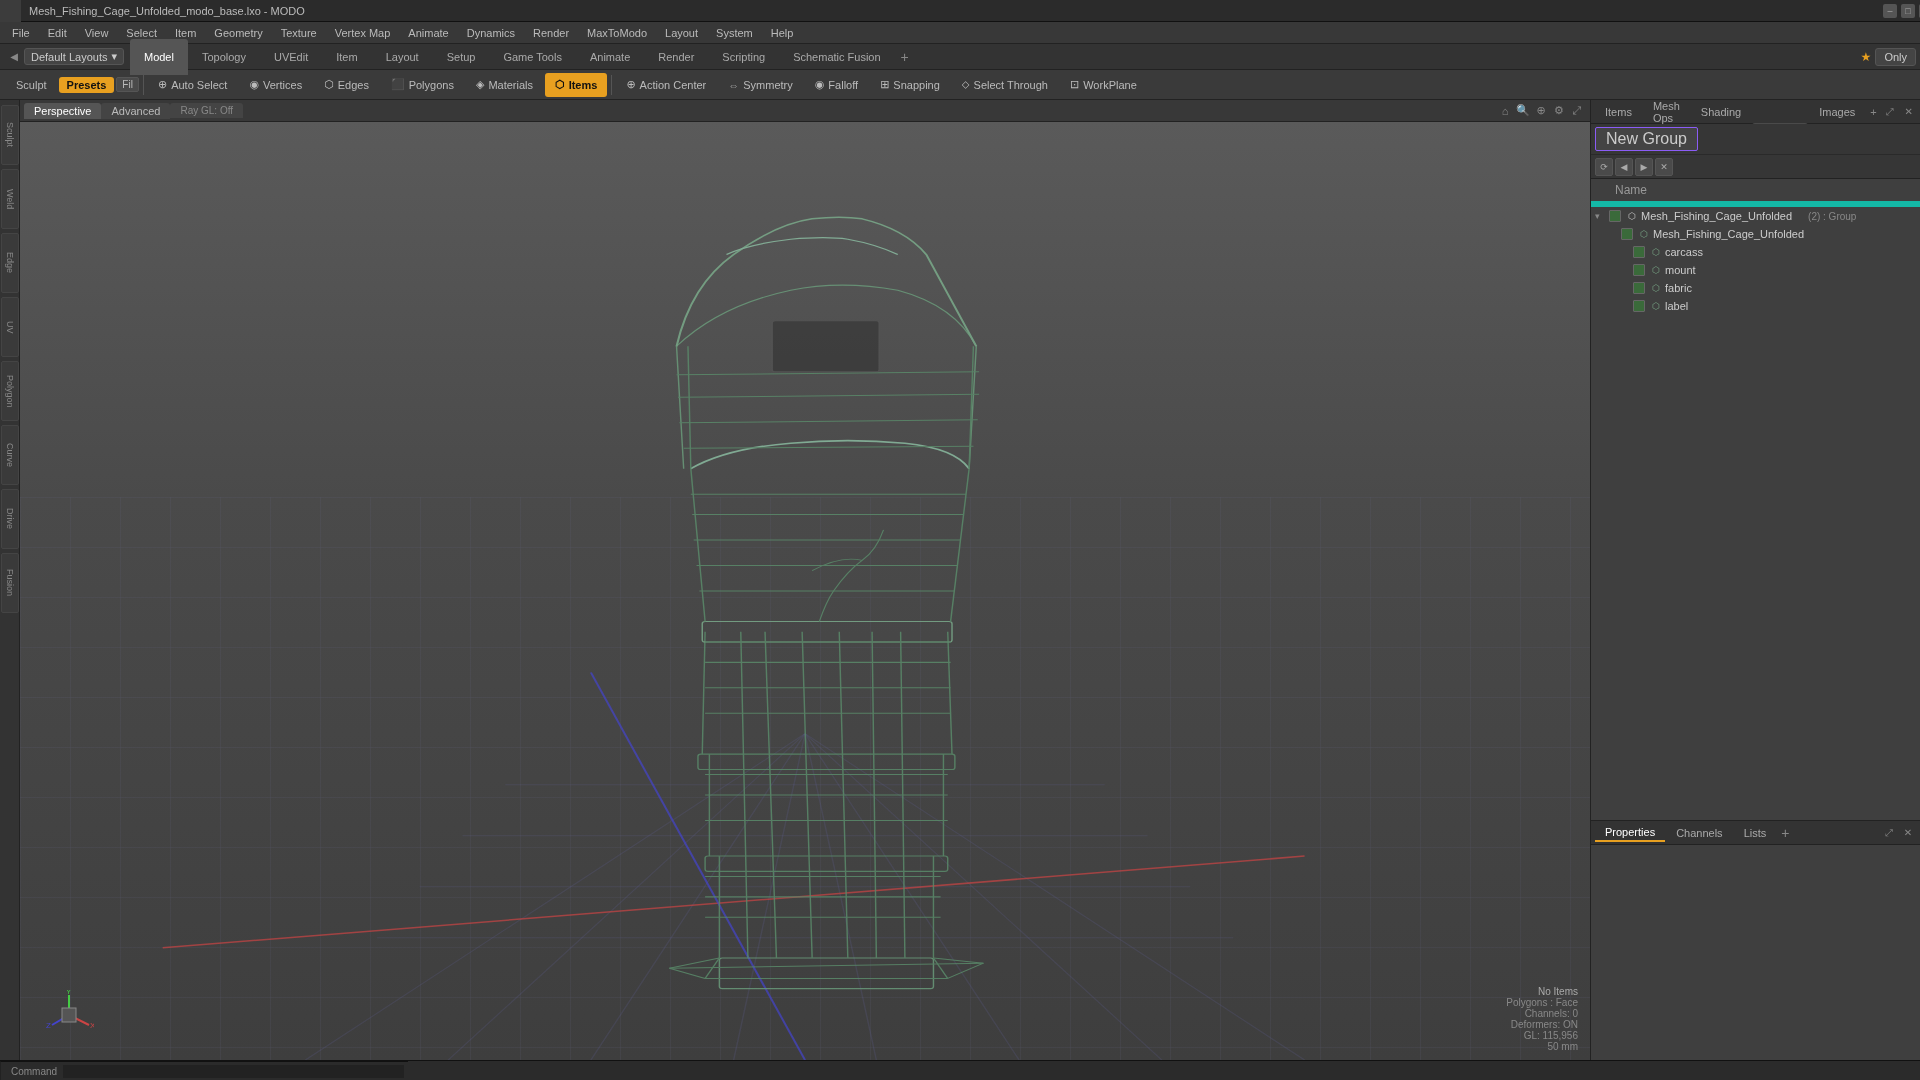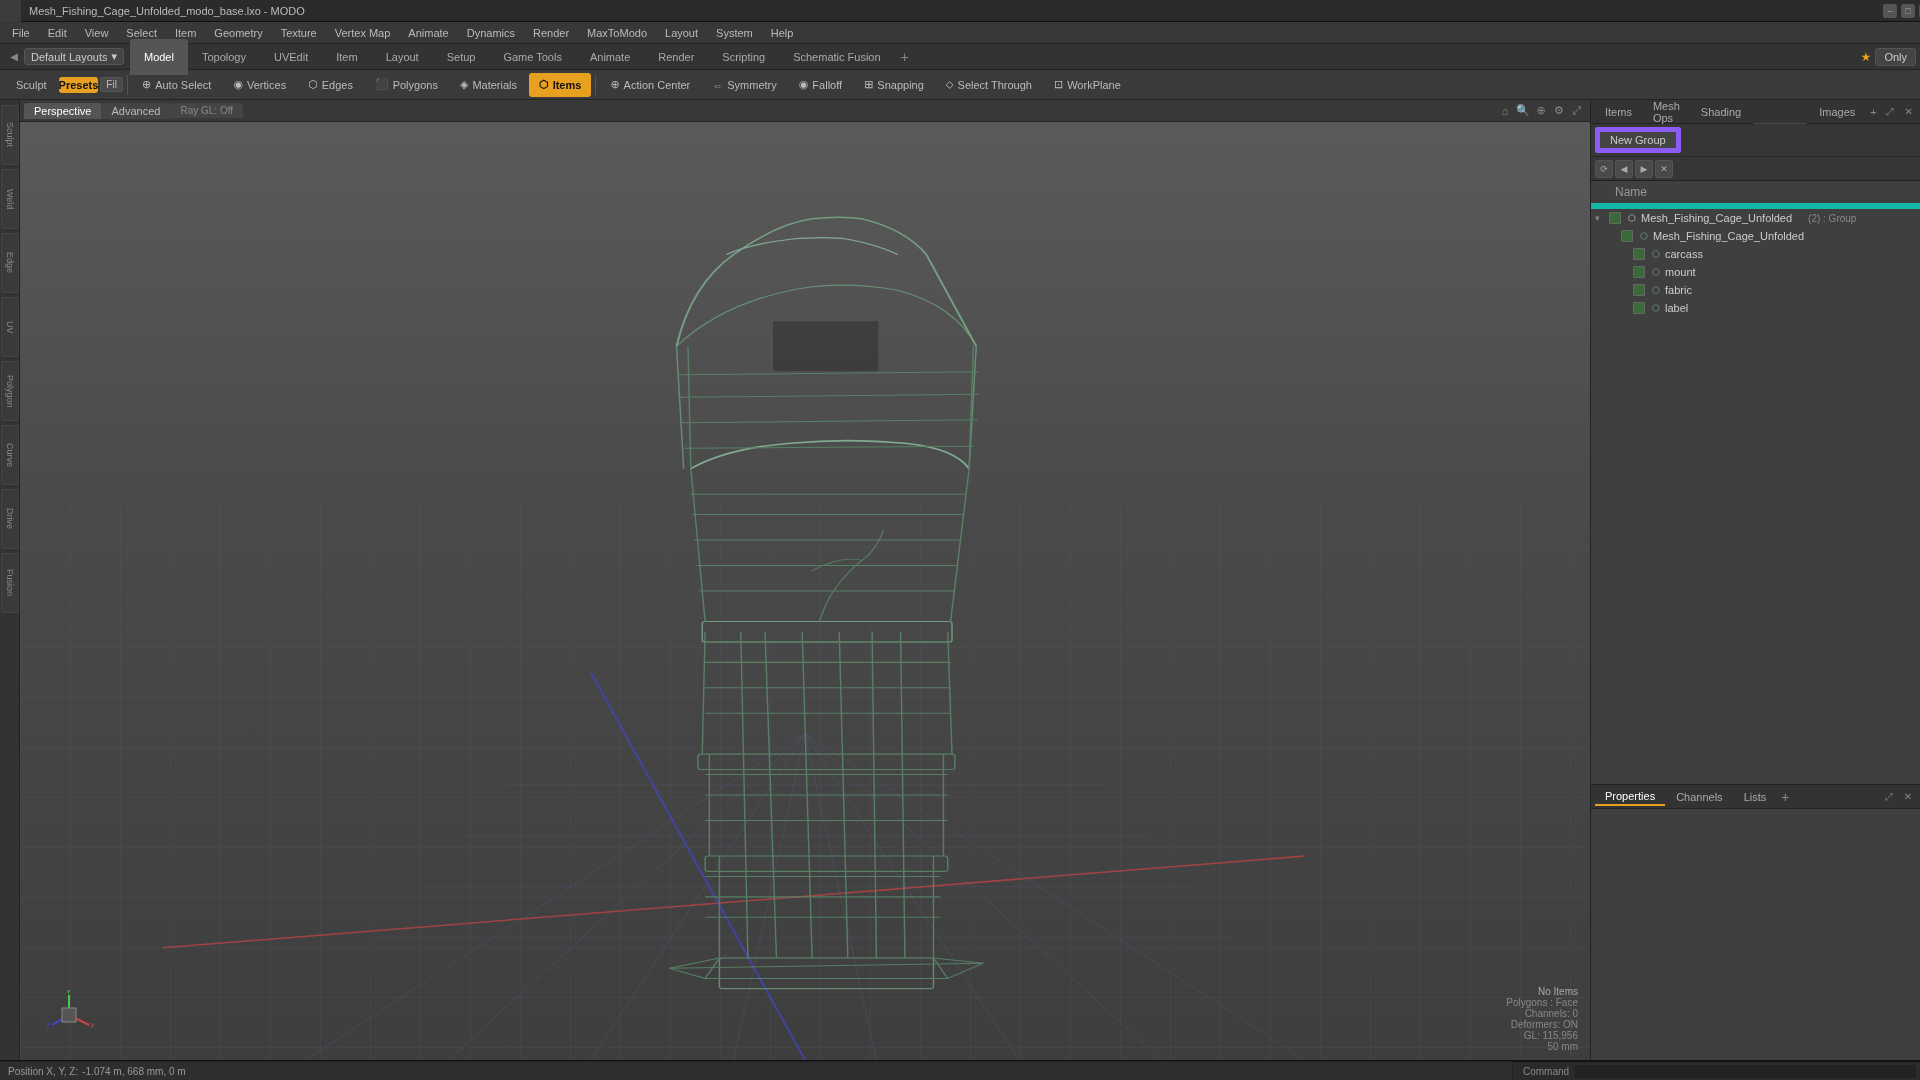--- a/index.html
+++ b/index.html
@@ -86,31 +86,31 @@
     .right-tab.active { background: #4a4a4a; color: #fff; margin-top: 39px; }
     .right-tab-add { color: #888; padding: 0 4px; cursor: pointer; }
     .right-icons { display: flex; gap: 3px; margin-left: auto; align-items: center; }
     .right-icon { width: 16px; height: 16px; color: #888; font-size: 10px; display: flex; align-items: center; justify-content: center; cursor: pointer; }
 
     
     #groups-content { flex: 1; background: #3f3f3f; overflow-y: auto; }
     .groups-toolbar { height: 24px; background: #363636; display: flex; align-items: center; padding: 0 4px; gap: 2px; border-bottom: 1px solid #222; }
     .groups-tool-icon { width: 18px; height: 18px; background: #4a4a4a; border: 1px solid #555; border-radius: 2px; display: flex; align-items: center; justify-content: center; font-size: 9px; color: #aaa; cursor: pointer; }
     .groups-name-header { padding: 4px 24px; font-size: 12px; color: #999; border-bottom: 6px solid #14b8a6; }
-    .groups-new-group { padding: 3px 8px; font-size: 11px; color: #ccc; cursor: pointer; background: #444; margin: 3px; border-radius: 2px; border: 5px solid #8b5cf6; }
+    .groups-new-group { padding: 3px 8px; font-size: 16px; color: #ccc; cursor: pointer; background: #444; margin: 3px; border-radius: 2px; border: 1px solid #8b5cf6; }
 
     .tree-item { display: flex; align-items: center; padding: 2px 4px; cursor: pointer; }
     .tree-arrow { width: 12px; font-size: 9px; color: #888; }
     .tree-check { width: 12px; height: 12px; border: 1px solid #666; background: #3a6a3a; border-radius: 1px; margin: 0 2px; display: inline-block; }
     .tree-icon { width: 14px; height: 14px; margin: 0 2px; display: flex; align-items: center; justify-content: center; font-size: 9px; }
     .tree-label { font-size: 11px; color: #ccc; }
     .tree-sublabel { font-size: 10px; color: #888; margin-left: 16px; }
 
     
-    #properties-panel { height: 276px; background: #383838; border-top: 1px solid #222; display: flex; flex-direction: column; }
+    #properties-panel { height: 240px; background: #383838; border-top: 1px solid #222; display: flex; flex-direction: column; }
     #prop-tabs { height: 24px; background: #333; display: flex; align-items: center; padding: 0 4px; gap: 1px; border-bottom: 1px solid #222; }
     .prop-tab { padding: 2px 10px; font-size: 11px; color: #aaa; cursor: pointer; }
     .prop-tab.active { color: #fff; border-bottom: 2px solid #e8a020; }
     .prop-tab-add { color: #888; padding: 0 4px; cursor: pointer; font-size: 14px; }
     .prop-icons { display: flex; gap: 3px; margin-left: auto; align-items: center; }
     .prop-icon { width: 16px; height: 16px; color: #888; font-size: 10px; display: flex; align-items: center; justify-content: center; cursor: pointer; }
     #prop-content { flex: 1; background: #3f3f3f; }
 
     
     #status-bar {
@@ -124,21 +124,21 @@
     .vp-info-line { font-size: 10px; color: #aaa; }
     .vp-info-line.dim { color: #888; }
 
     
     #axis-gizmo { position: absolute; bottom: 20px; left: 24px; width: 50px; height: 50px; }
 
     
     #command-bar { height: 20px; background: #2b2b2b; display: flex; align-items: center; padding: 0 4px; border-top: 1px solid #111; }
     #command-label { font-size: 10px; color: #888; padding: 0 6px; }
     #command-input { flex: 1; background: #222; border: none; color: #ccc; font-size: 10px; padding: 1px 4px; outline: none; }
-    .presets-btn { background: #e8a020; color: #111; padding: 2px 0; border-radius: 3px; font-size: 11px; font-weight: bold; cursor: pointer; }
+    .presets-btn { background: #e8a020; color: #111; padding: 2px 8px; border-radius: 3px; font-size: 11px; font-weight: bold; cursor: pointer; }
     .small-btn { background: #4a4a4a; border: 1px solid #555; color: #bbb; padding: 1px 5px; border-radius: 2px; font-size: 10px; cursor: pointer; }
 
     .indent-1 { padding-left: 16px; }
     .indent-2 { padding-left: 28px; }
   </style>
 </head>
 <body>
 
 <div id="title-bar">
   <span class="title">Mesh_Fishing_Cage_Unfolded_modo_base.lxo - MODO</span>
@@ -487,22 +487,18 @@
           <div class="prop-icon">✕</div>
         </div>
       </div>
       <div id="prop-content"></div>
     </div>
   </div>
 </div>
 
 <div style="display:flex; height:20px; background:#2b2b2b; border-top:1px solid #111;">
 
-  <div id="status-bar" style="flex:1; display:flex; align-items:center; padding:0 8px; gap:4px;">
-    <span class="status-text">Position X, Y, Z:</span>
-    <span class="status-text">-1.074 m, 668 mm, 0 m</span>
-  </div>
 
   <div id="command-bar" style="width:408px; display:flex; align-items:center; padding:0 4px; border-left:1px solid #222;">
     <span id="command-label">Command</span>
     <input id="command-input" type="text" style="flex: 1 1 0%; background: rgb(34, 34, 34); border: none; color: rgb(204, 204, 204); font-size: 10px; padding: 1px 4px; outline: none;">
   </div>
 </div>
 
 </body></html>

